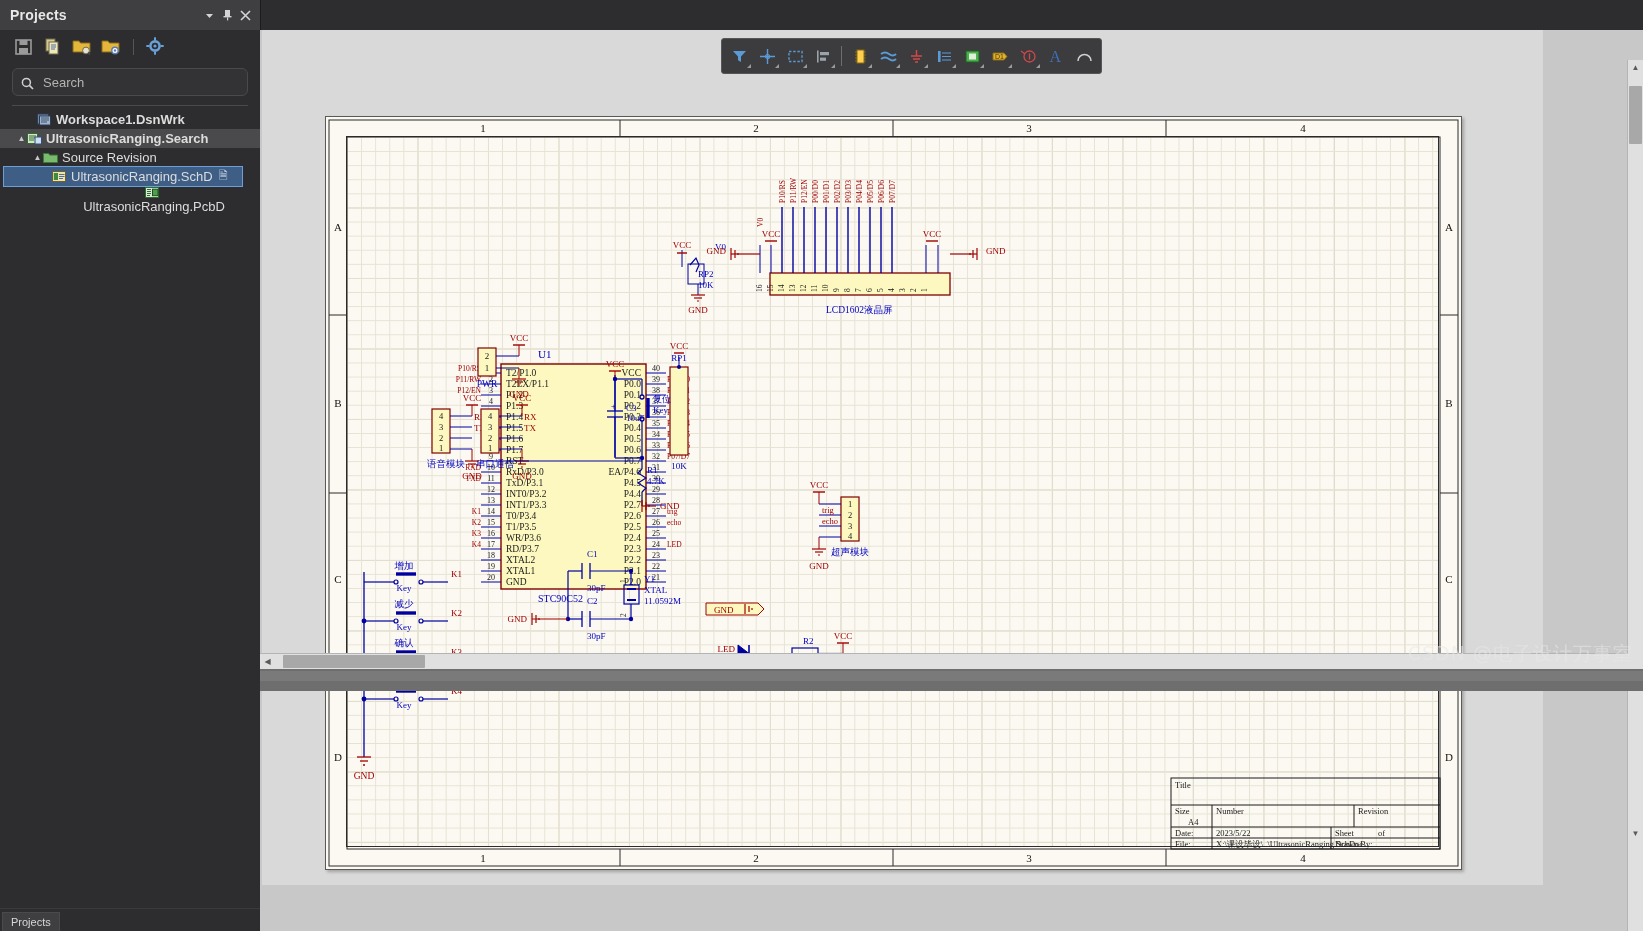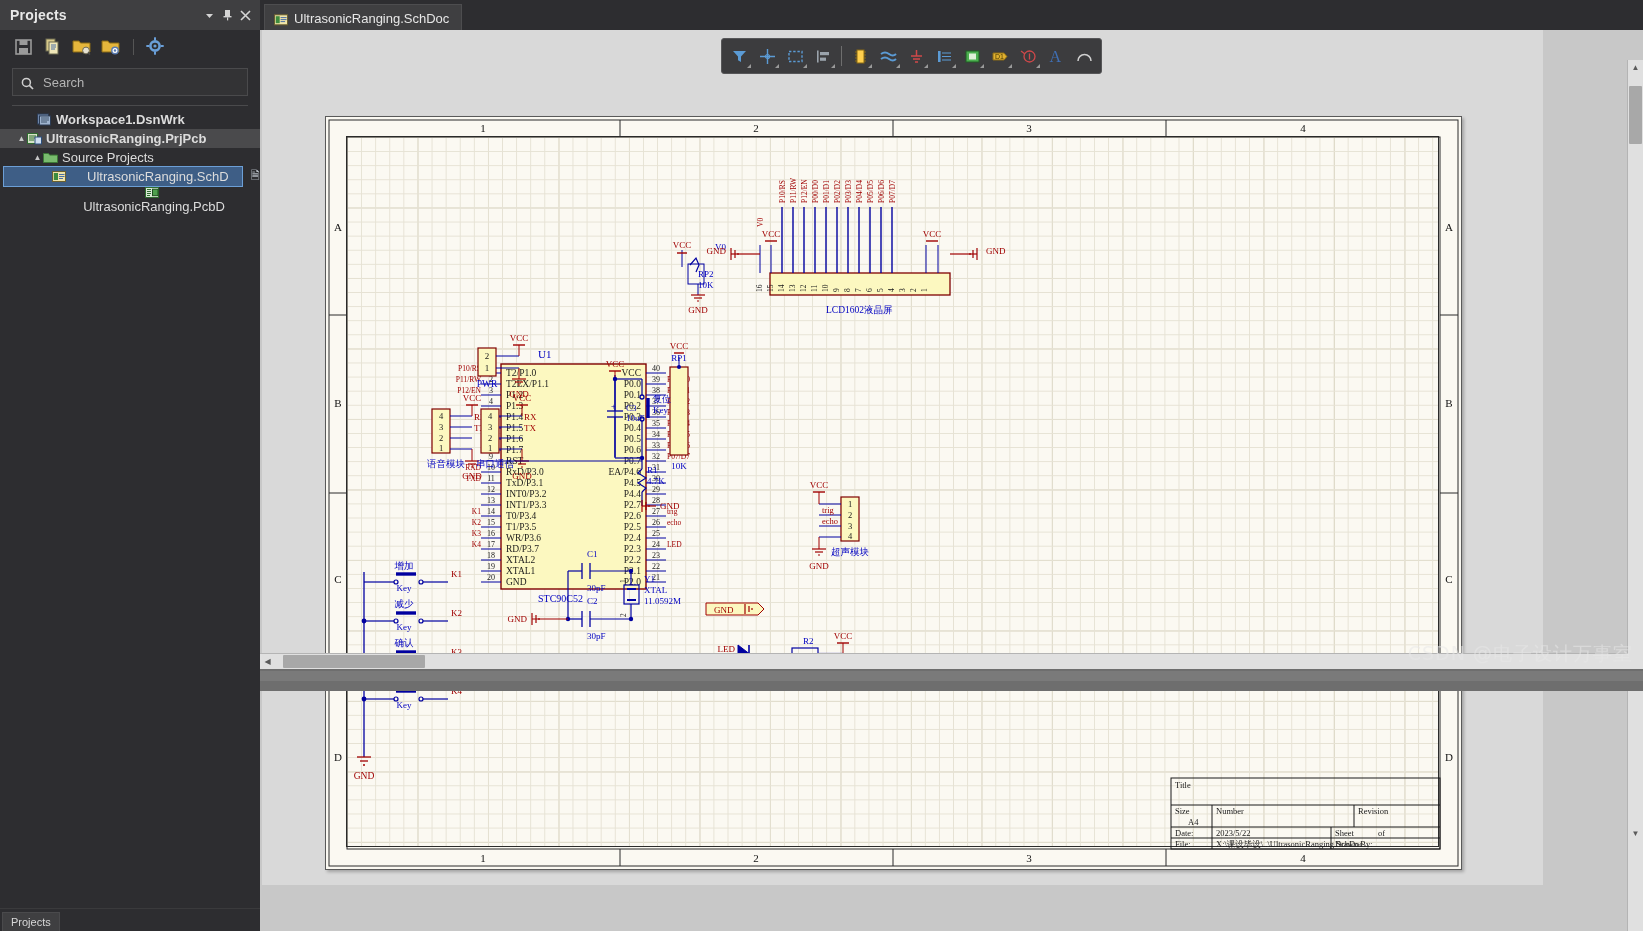--- a/index.html
+++ b/index.html
@@ -8,35 +8,35 @@
 
   
   .panel{position:absolute;left:0;top:0;width:260px;height:931px;background:#2d2d30;border-right:1px solid #1b1b1c;}
   .panel-head{height:30px;background:#3f3f41;display:flex;align-items:center;padding:0 6px 0 10px;}
   .panel-title{color:#e8e8e8;font-size:14px;font-weight:bold;flex:1;letter-spacing:.2px;}
   .panel-btn{width:18px;height:20px;display:flex;align-items:center;justify-content:center;color:#d4d4d4;font-size:11px;cursor:pointer;}
   .panel-btn.close{font-size:13px;}
   .panel-toolbar{height:34px;display:flex;align-items:center;gap:9px;padding:0 14px;}
   .tb-ico{width:20px;height:20px;position:relative;cursor:pointer;}
   .tb-sep{width:1px;height:16px;background:#555;margin:0 3px;}
-  .search-wrap{margin:4px 12px 0 12px;border:1px solid #4a4a4c;background:#333335;border-radius:0;height:26px;display:flex;align-items:center;padding:0 8px;}
+  .search-wrap{margin:4px 12px 0 12px;border:1px solid #4a4a4c;background:#333335;border-radius:6px;height:26px;display:flex;align-items:center;padding:0 8px;}
   .search-ico{width:13px;height:13px;margin-right:7px;flex:none;}
   .search-inp{background:transparent;border:0;outline:0;color:#cfcfcf;font-size:13px;font-family:"Liberation Sans",sans-serif;width:100%;}
   .search-inp::placeholder{color:#b4b4b4;}
   .sep-line{margin:9px 12px 4px 12px;height:1px;background:#4a4a4c;}
   .tree{padding:0 0 0 0;font-size:13px;color:#dcdcdc;}
   .row{display:flex;align-items:center;height:19px;padding-left:10px;white-space:nowrap;cursor:pointer;}
   .row.selected{background:#3e5e86;}
   .row.highlight{background:#4a4a4c;}
   .row .arrow{width:11px;font-size:8px;color:#c8c8c8;text-align:center;flex:none;}
   .row .ico{width:15px;height:13px;margin-right:4px;flex:none;position:relative;}
   .row .lbl{font-size:13px;}
   .row.bold .lbl{font-weight:bold;}
   .docbadge{margin-left:6px;color:#dfe7ef;font-size:11px;}
-  .selbox{outline:1px solid #6c9fd6;gap:16px;}
+  .selbox{outline:1px solid #6c9fd6;}
   .panel-footer{position:absolute;left:0;bottom:0;width:260px;height:22px;background:#2d2d30;border-top:1px solid #3a3a3c;display:flex;align-items:flex-end;}
   .pf-tab{height:18px;background:#3f3f41;color:#d8d8d8;font-size:11px;display:flex;align-items:center;padding:0 8px;margin-left:2px;border:1px solid #4a4a4c;border-bottom:0;}
 
   
   .tabbar{position:absolute;left:260px;top:0;width:1383px;height:30px;background:#2d2d30;}
   .doctab{position:absolute;left:4px;top:4px;height:26px;background:#3f3f41;border:1px solid #4d4d4f;border-bottom:none;display:flex;align-items:center;padding:0 12px 0 9px;}
   .doctab .tico{width:14px;height:12px;margin-right:6px;position:relative;}
   .doctab .tlbl{color:#e6e6e6;font-size:13px;}
 
   
@@ -167,31 +167,31 @@
 
       <div class="row bold highlight" style="padding-left:16px;">
         <span class="arrow">▲</span>
         <span class="ico">
           <svg width="15" height="13" viewBox="0 0 15 13">
               <rect x="0.5" y="1.5" width="10" height="10" fill="#d6e4c8" stroke="#2f6b2f"></rect>
               <path d="M2 4h7M2 6h7M2 8h5" stroke="#2f6b2f" stroke-width="1"></path>
               <rect x="8" y="5" width="6.5" height="7" fill="#cfdff0" stroke="#2c4f7c"></rect>
             </svg>
         </span>
-        <span class="lbl">UltrasonicRanging.PrjPcb</span>
+        <span class="lbl">UltrasonicRanging.Search</span>
       </div>
 
       <div class="row" style="padding-left:32px;">
         <span class="arrow">▲</span>
         <span class="ico">
           <svg width="15" height="13" viewBox="0 0 15 13">
               <path d="M0.5 2.5h5l1.2 1.6H14.5v7.4H0.5z" fill="#79bb6e" stroke="#3d7a37"></path>
             </svg>
         </span>
-        <span class="lbl">Source Projects</span>
+        <span class="lbl">Source Revision</span>
       </div>
 
       <div class="row selected selbox" style="padding-left:48px;margin-left:4px;margin-right:18px;">
         <span class="ico">
           <svg width="15" height="13" viewBox="0 0 15 13">
               <rect x="0.5" y="1.5" width="13" height="10" fill="#f0e4a8" stroke="#6b6030"></rect>
               <rect x="1.8" y="3" width="4.2" height="7" fill="#3d8b3d"></rect>
               <path d="M7 4.5h5.5M7 6.5h5.5M7 8.5h4" stroke="#4b6fa5" stroke-width="1"></path>
             </svg>
         </span>
@@ -209,32 +209,20 @@
         </span>
         <span class="lbl">UltrasonicRanging.PcbD</span>
       </div>
     </div>
 
     <div class="panel-footer">
       <div class="pf-tab">Projects</div>
     </div>
   </div>
 
-  <div class="tabbar">
-    <div class="doctab">
-      <span class="tico">
-        <svg width="14" height="12" viewBox="0 0 14 12">
-            <rect x="0.5" y="0.8" width="13" height="10" fill="#f0e4a8" stroke="#6b6030"></rect>
-            <rect x="1.7" y="2.2" width="4" height="7" fill="#3d8b3d"></rect>
-            <path d="M6.6 3.6h6M6.6 5.6h6M6.6 7.6h4.5" stroke="#4b6fa5" stroke-width="1"></path>
-          </svg>
-      </span>
-      <span class="tlbl">UltrasonicRanging.SchDoc</span>
-    </div>
-  </div>
 
   <div class="editor">
 
     <div class="canvas-outer">
 
       <div class="sheet">
         <div class="sheet-grid"></div>
 
         <svg class="sch" viewBox="0 0 1135 752">
 

